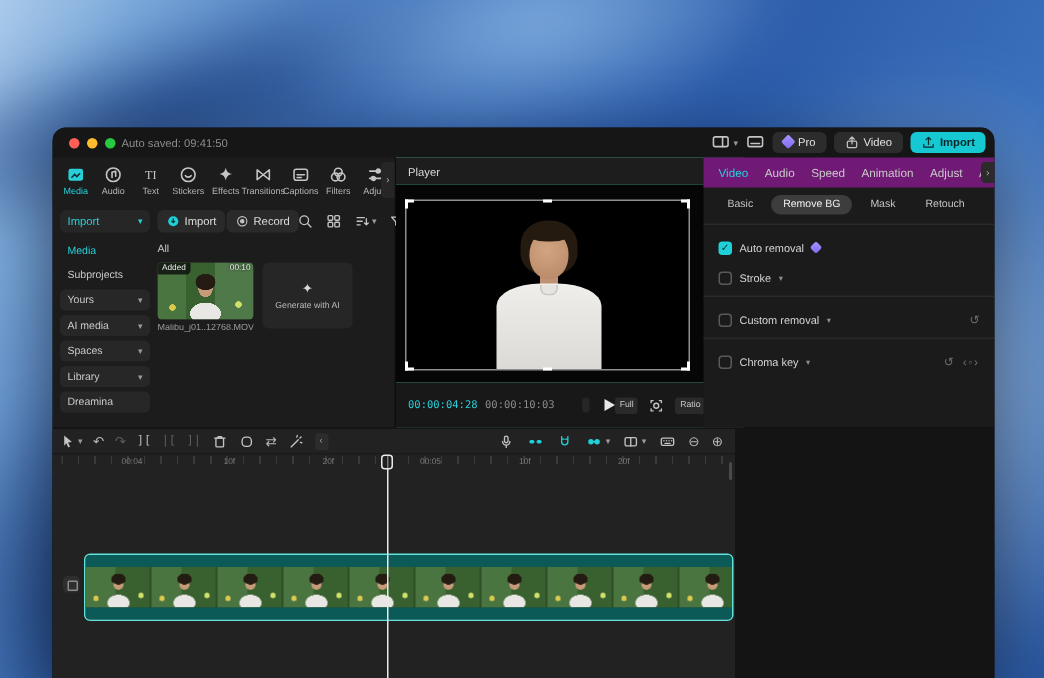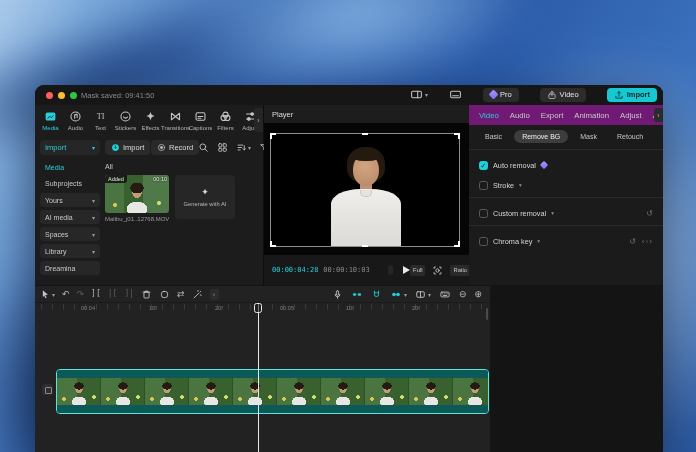--- a/index.html
+++ b/index.html
@@ -18,21 +18,21 @@
   
   #window { position:absolute; left:35px; top:85px; width:628px; height:367px;
     background:#0d0d0d; border-radius:9px 9px 0 0; box-shadow:0 18px 50px rgba(0,0,10,.55);
     overflow:hidden; color:#cfcfcf; }
 
   
   .titlebar { position:absolute; left:0; top:0; width:100%; height:20px; background:#161616; }
   .light { position:absolute; top:7px; width:7px; height:7px; border-radius:50%; }
   .autosave { position:absolute; left:46px; top:6px; font-size:7.5px; color:#8b8b8b; }
   .wintitle { position:absolute; left:0; right:0; top:6px; text-align:left; font-size:7.5px; color:#e3e3e3;margin-top:26px; }
-  .tbr { position:absolute; right:6px; top:2.5px; display:flex; align-items:center; gap:21px; }
+  .tbr { position:absolute; right:6px; top:2.5px; display:flex; align-items:center; gap:5px; }
   .tbtn { height:14px; display:flex; align-items:center; gap:3px; padding:0 7px; border-radius:4px;
     background:#2c2c2c; font-size:7.5px; color:#e2e2e2; }
   .tbtn.export { background:#16c8d2; color:#08282b; font-weight:bold; }
   .gem { width:7px; height:7px; background:linear-gradient(135deg,#a796ff,#7e6bf2); transform:rotate(45deg); border-radius:1.5px; }
   .chev { font-size:6px; color:#9a9a9a; }
 
   svg.i { display:block; fill:none; stroke:#c4c4c4; stroke-width:1.3; stroke-linecap:round; stroke-linejoin:round; }
 
   
   .p-media { position:absolute; left:0; top:20px; width:228px; height:180px; background:#1c1c1c; }
@@ -160,21 +160,21 @@
   <div class="swirl sw4"></div>
   <div class="swirl sw2"></div>
   <div class="swirl sw3"></div>
 
   <div id="window">
 
     <div class="titlebar">
       <div class="light" style="left:11px;background:#ff5f57"></div>
       <div class="light" style="left:23px;background:#febc2e"></div>
       <div class="light" style="left:35px;background:#28c840"></div>
-      <div class="autosave">Mask saved: 09:41:50</div>
+      <div class="autosave">Auto saved: 09:41:50</div>
       <div class="wintitle">0401</div>
       <div class="tbr">
         <span style="display:flex;align-items:center;gap:2px">
           <svg class="i" width="13" height="13" viewBox="0 0 16 16">
               <rect x="2" y="4" width="12" height="8" rx="1.5"></rect>
               <path d="M9.5 4v8"></path>
             </svg>
           <span class="chev">▾</span>
         </span>
         <svg class="i" width="13" height="13" viewBox="0 0 16 16">
@@ -395,21 +395,21 @@
               <path d="M3 6V3h3 M13 6V3h-3 M3 10v3h3 M13 10v3h-3"></path>
             </svg>
         </div>
       </div>
     </div>
 
     <div class="p-insp">
       <div class="itabs">
         <span class="itab sel">Video</span>
         <span class="itab">Audio</span>
-        <span class="itab">Export</span>
+        <span class="itab">Speed</span>
         <span class="itab">Animation</span>
         <span class="itab">Adjust</span>
         <span class="itab">A</span>
       </div>
       <div class="itabs-scroll">›</div>
       <div class="isubs">
         <span class="isub">Basic</span>
         <span class="isub sel">Remove BG</span>
         <span class="isub">Mask</span>
         <span class="isub">Retouch</span>

